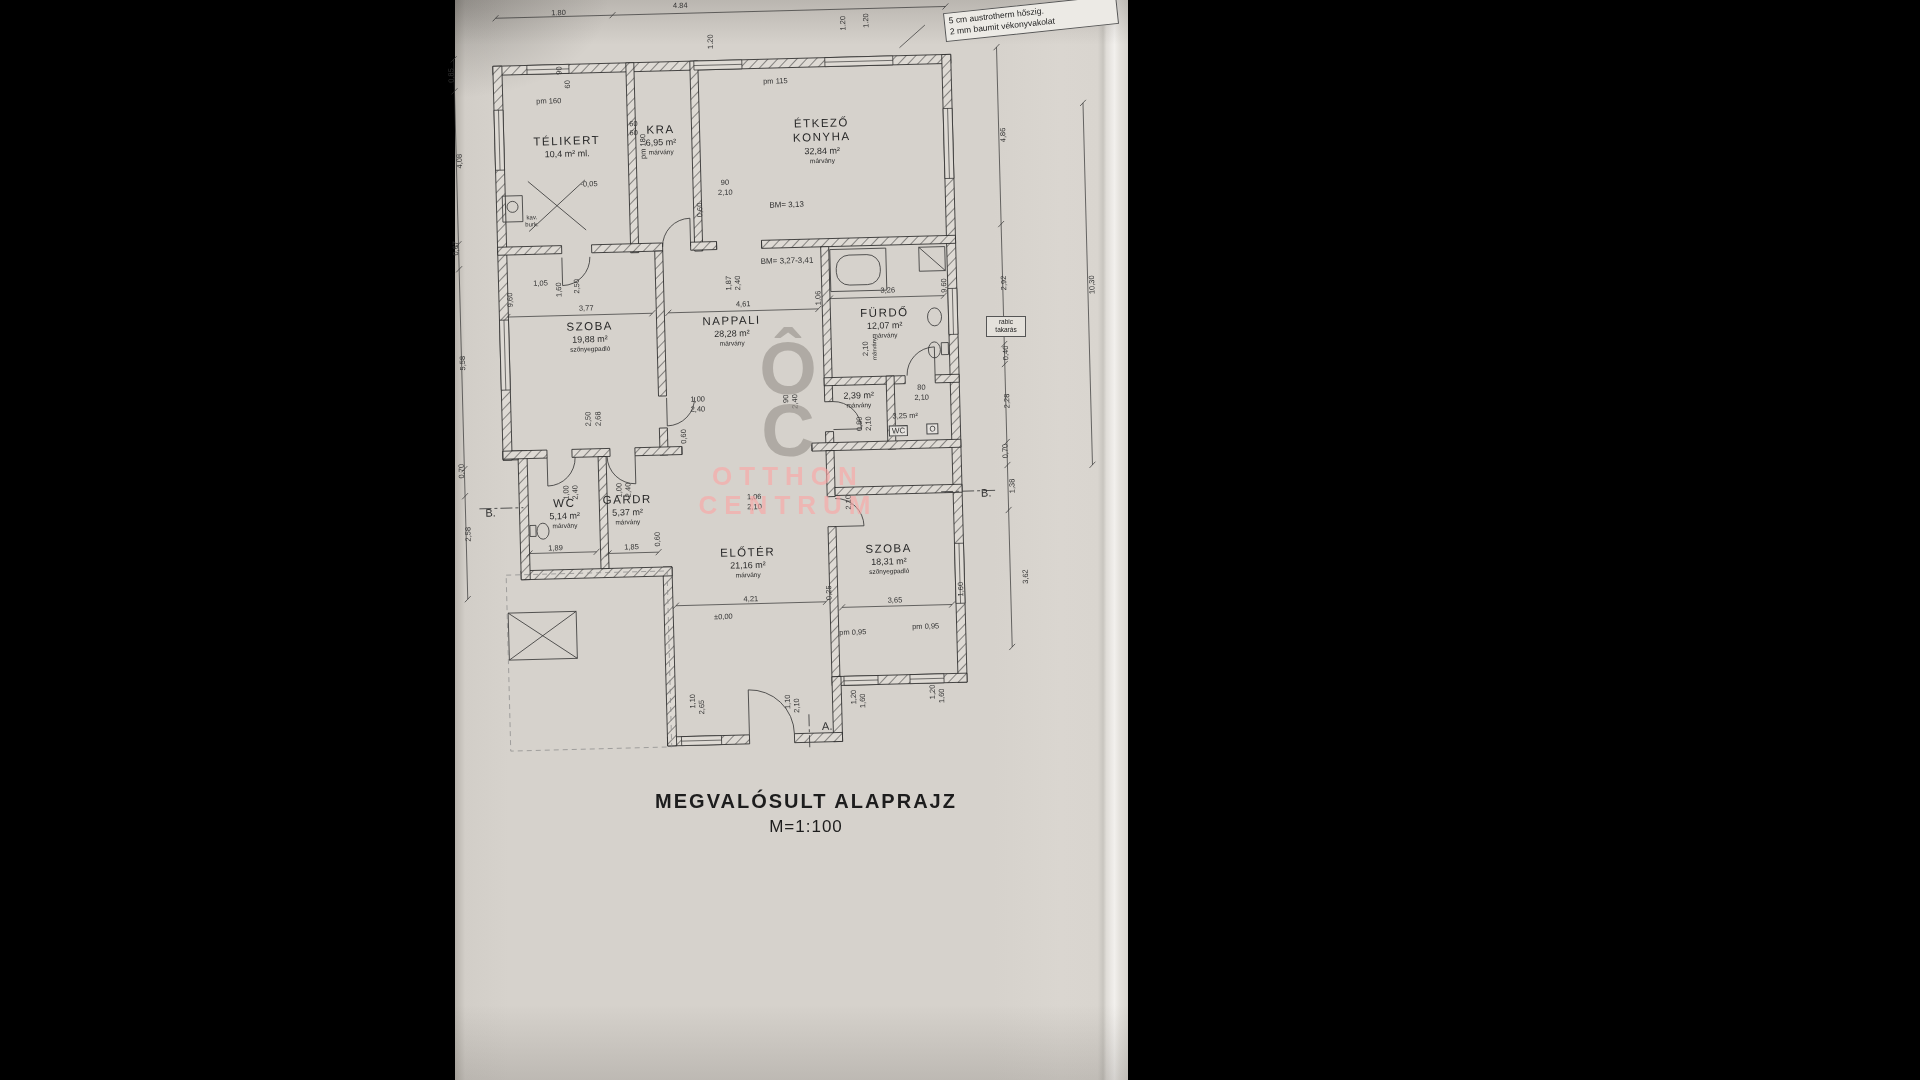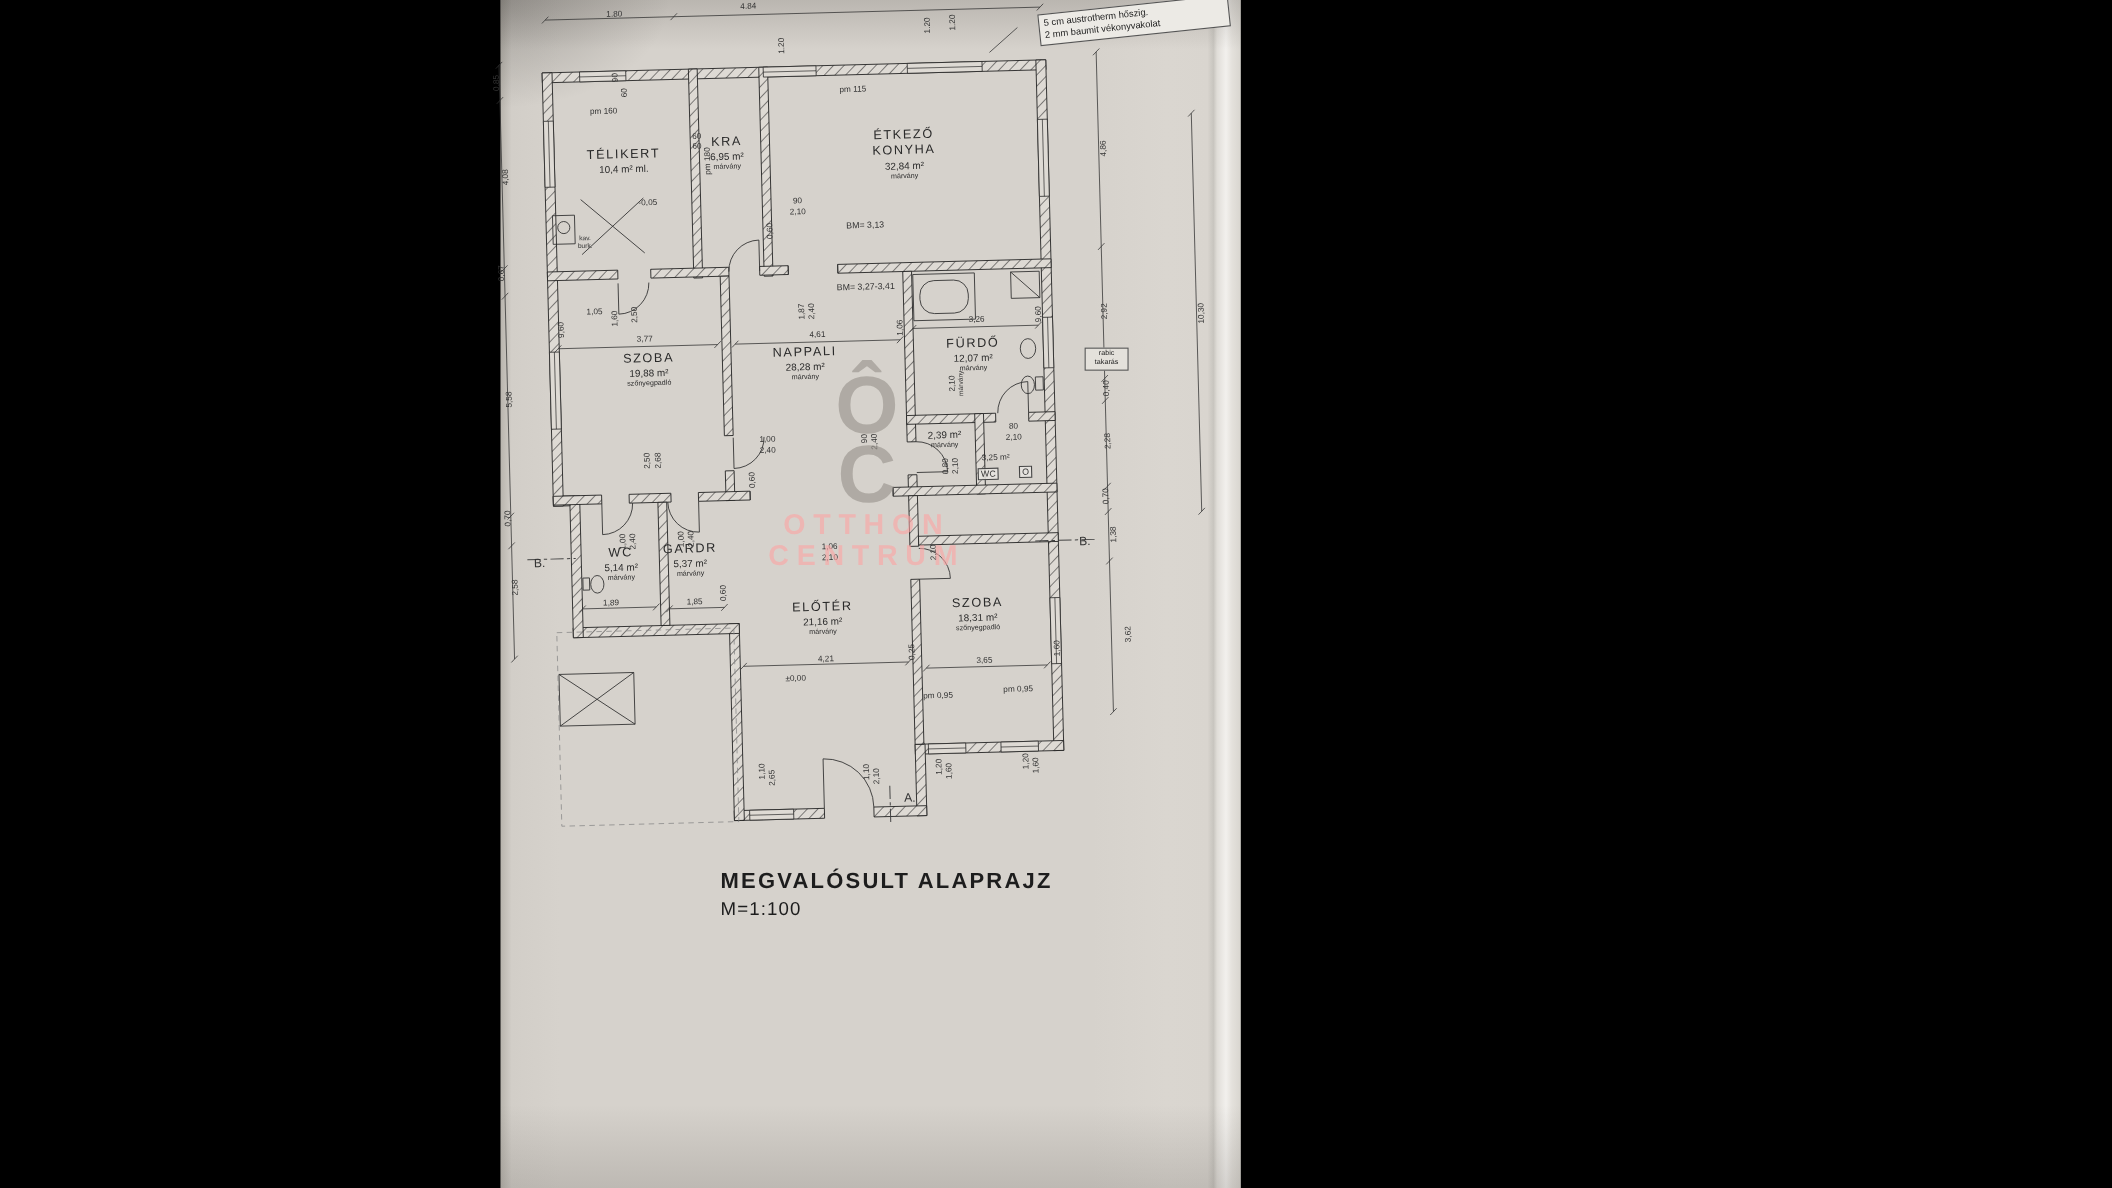--- a/index.html
+++ b/index.html
@@ -24,21 +24,21 @@
   .room-area{font-size:9px;margin-top:1px;}
   .room-floor{font-size:6.5px;margin-top:1px;}
   .dim{position:absolute;font-size:7.5px;color:#333;white-space:nowrap;}
   .dim.boxed{border:1px solid #444;padding:0 2px;background:rgba(232,229,224,.85);}
   #watermark{position:absolute;left:788px;top:338px;transform:translateX(-50%);
              text-align:center;opacity:.62;color:#98938c;}
   .wm-mono{font-size:74px;font-weight:bold;line-height:.84;}
   .wm-word{font-size:26px;font-weight:bold;letter-spacing:7px;color:#fca5a5;line-height:1.1;}
   .wm-word:first-of-type{margin-top:10px;}
   #title-block{position:absolute;left:806px;top:790px;transform:translateX(-50%);
-               text-align:left;color:#1d1d1d;}
+               text-align:center;color:#1d1d1d;}
   #title-line1{font-size:20px;font-weight:bold;letter-spacing:2px;margin:0;}
   #title-line2{font-size:17px;margin-top:4px;letter-spacing:1px;}
   #note-box{position:absolute;left:944px;top:4px;width:164px;transform:rotate(-6deg);
             background:#eceae5;border:1px solid #555;font-size:8.5px;line-height:1.35;
             padding:2px 4px;color:#222;}
   #rabic-box{position:absolute;left:986px;top:316px;width:38px;border:1px solid #555;
              background:#e4e1db;font-size:6.5px;line-height:1.3;text-align:center;
              padding:1px 0;color:#222;}
 </style>
 </head>

